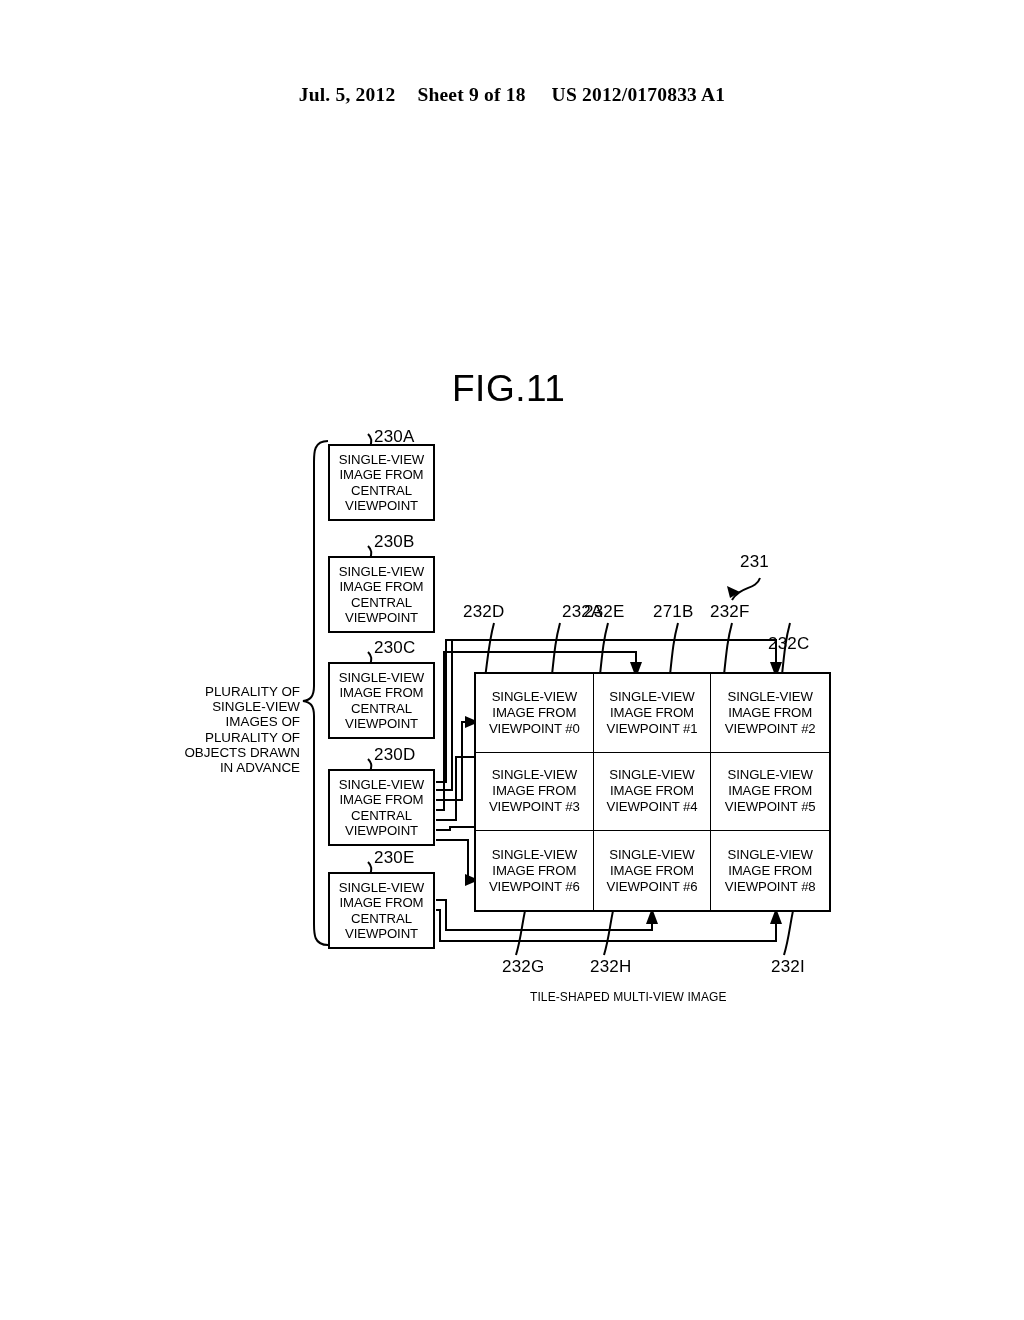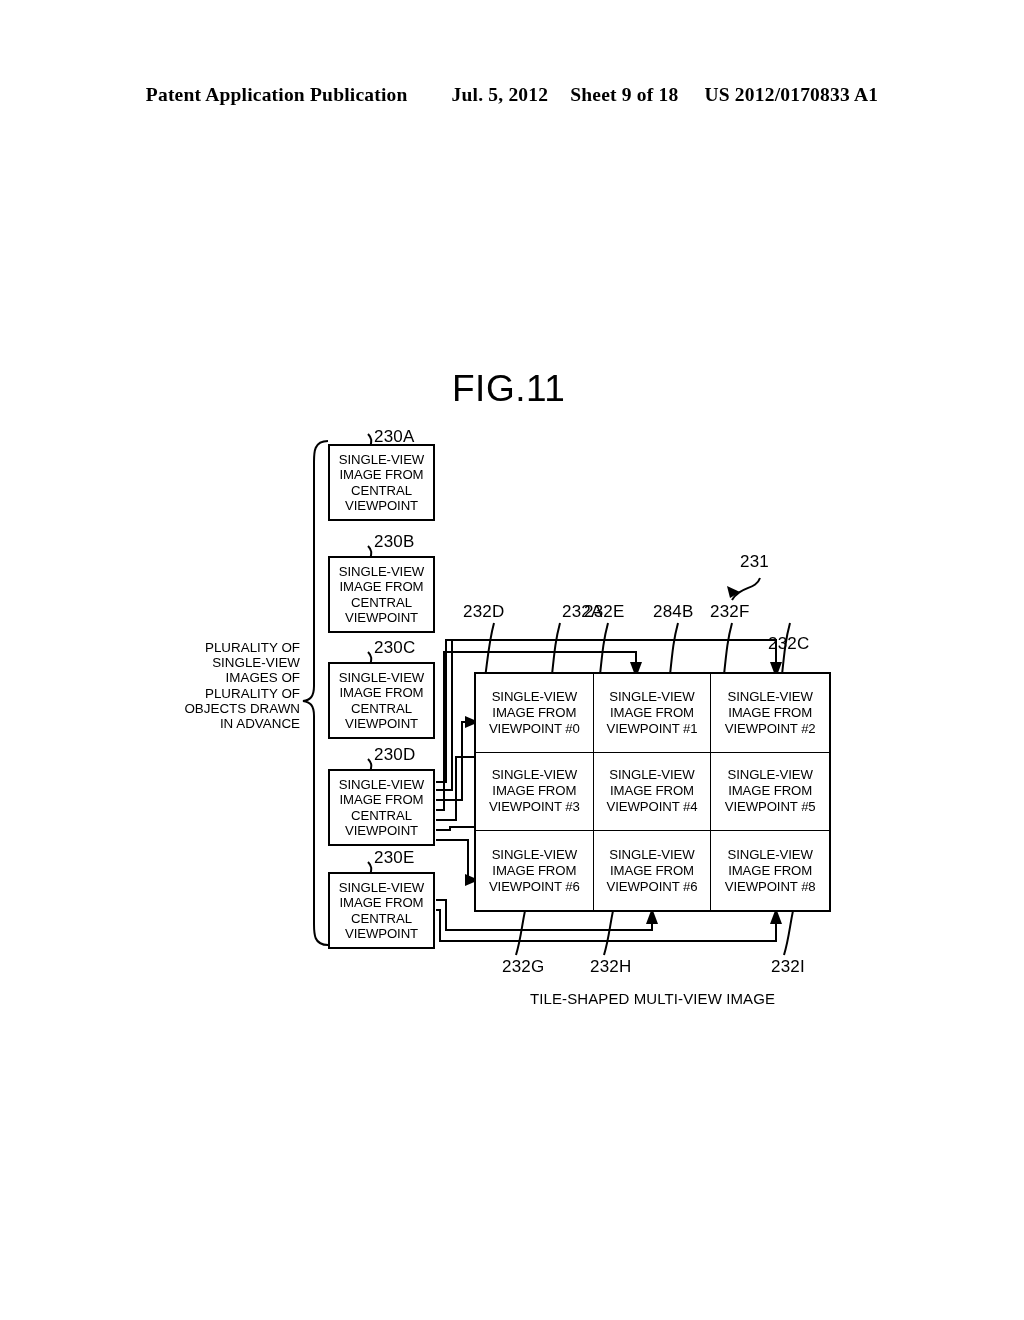--- a/index.html
+++ b/index.html
@@ -81,20 +81,21 @@
     white-space: nowrap;
   }
 
   
   .bracket-caption {
     position: absolute;
     font-size: 13.4px;
     line-height: 15.2px;
     text-align: right;
     white-space: nowrap;
+    margin-top: 44px;
   }
 
   
   .tile-grid {
     position: absolute;
     box-sizing: border-box;
     border: 2px solid #000;
     background: #fff;
     display: grid;
     grid-template-columns: 1fr 1fr 1fr;
@@ -114,30 +115,29 @@
     letter-spacing: -0.1px;
     background: transparent;
   }
   .tile-cell span { display: block; white-space: nowrap; }
   .tile-cell:nth-child(3n) { border-right: none; }
   .tile-cell:nth-child(n+7) { border-bottom: none; }
 
   
   .tile-caption {
     position: absolute;
-    font-size: 15px;
+    font-size: 12px;
     letter-spacing: 0.1px;
     white-space: nowrap;
   }
 </style>
 </head>
 <body>
 
 <div class="pat-header">
-  <span class="h-pub">Patent Application Publication</span>
   <span class="h-date">Jul. 5, 2012</span>
   <span class="h-sheet">Sheet 9 of 18</span>
   <span class="h-num">US 2012/0170833 A1</span>
 </div>
 
 <div class="fig-title">FIG.11</div>
 
 <svg id="diagram" viewBox="0 0 1024 1320" width="1024" height="1320" xmlns="http://www.w3.org/2000/svg">
   <g fill="none" stroke="#000" stroke-width="2" stroke-linecap="butt" stroke-linejoin="miter">
 
@@ -293,21 +293,21 @@
     <span>IMAGE FROM</span>
     <span>VIEWPOINT #8</span>
   </div>
 </div>
 
 <div class="refnum" style="left:740px; top:552px;">231</div>
 
 <div class="refnum" style="left:463px; top:602px;">232D</div>
 <div class="refnum" style="left:532px; top:602px;margin-left:30px;">232A</div>
 <div class="refnum" style="left:584px; top:602px;">232E</div>
-<div class="refnum" style="left:653px; top:602px;">284B</div>
+<div class="refnum" style="left:653px; top:602px;">271B</div>
 <div class="refnum" style="left:710px; top:602px;">232F</div>
 <div class="refnum" style="left:768px; top:602px;margin-top:32px;">232C</div>
 
 <div class="refnum" style="left:502px; top:957px;">232G</div>
 <div class="refnum" style="left:590px; top:957px;">232H</div>
 <div class="refnum" style="left:771px; top:957px;">232I</div>
 
 <div class="tile-caption" style="left:530px; top:990px;">TILE-SHAPED MULTI-VIEW IMAGE</div>
 
 </body></html>

